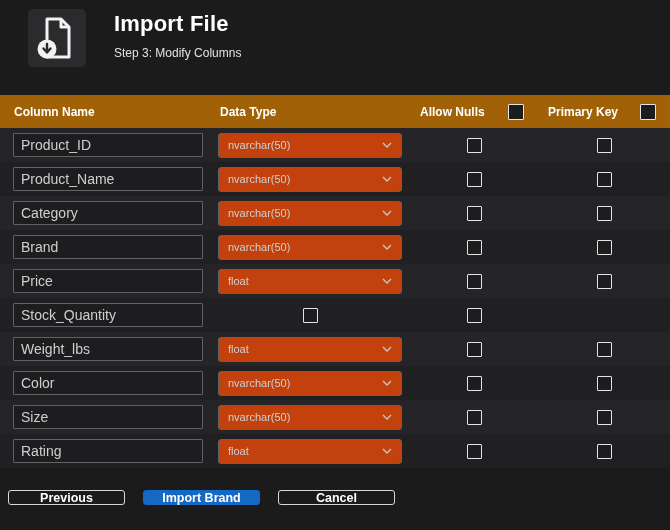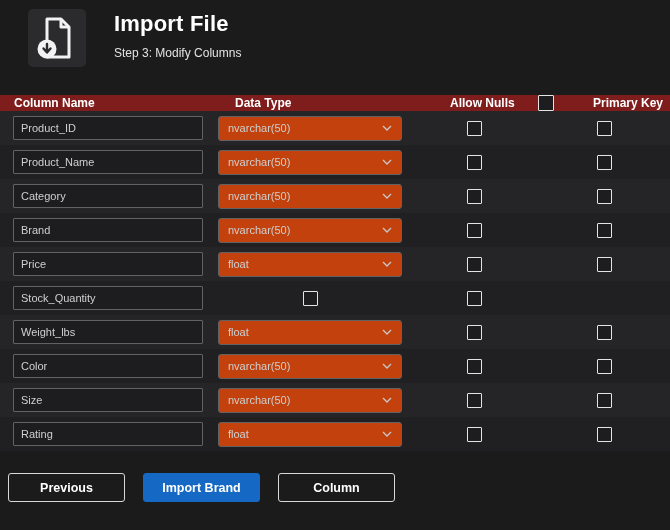--- a/index.html
+++ b/index.html
@@ -12,39 +12,39 @@
   }
   .header { display: flex; align-items: flex-start; padding: 9px 0 0 28px; }
   .icon-box { width: 58px; height: 58px; flex: 0 0 auto; }
   .header-text { margin-left: 28px; padding-top: 2px; }
   .title { font-size: 22px; font-weight: 700; color: #ffffff; letter-spacing: .2px; }
   .subtitle { font-size: 12px; color: #e2e2e2; margin-top: 9px; text-align: right; }
 
   .table { margin-top: 28px; width: 670px; }
   .thead {
     display: grid; grid-template-columns: 210px 200px 128px 132px;
-    background: #7f1d1d; height: 16px; align-items: center;
-    font-size: 12px; font-weight: 700; color: #ffffff; gap: 15px;
+    background: #a16207; height: 33px; align-items: center;
+    font-size: 12px; font-weight: 700; color: #ffffff;
   }
   .th { padding-left: 14px; }
   .th.th-type { padding-left: 10px; }
   .th-check { display: flex; align-items: center; justify-content: space-between;
               padding-left: 10px; padding-right: 14px; }
 
   .row {
     display: grid; grid-template-columns: 210px 200px 128px 132px;
     height: 34px; align-items: center;
   }
   .row:nth-child(odd)  { background: #252527; }
   .row:nth-child(even) { background: #202022; }
   .cell-name { padding-left: 13px; }
   .name-input {
     width: 190px; height: 24px;
     background: #1d1d1f; border: 1px solid #626264; border-radius: 1px;
-    color: #cfcfcf; font-size: 11px; padding: 0 7px;
+    color: #cfcfcf; font-size: 14px; padding: 0 7px;
     font-family: "Liberation Sans", sans-serif; outline: none;
   }
   .cell-type { padding-left: 8px; }
   .dropdown {
     width: 184px; height: 25px;
     background: #c2410c; border: 1px solid #626264; border-radius: 3px;
     display: flex; align-items: center; justify-content: space-between;
     padding: 0 9px; font-size: 11px; color: #cfcfcf; cursor: pointer;
   }
   .cell-check { display: flex; justify-content: center; }
@@ -52,21 +52,21 @@
     appearance: none; -webkit-appearance: none;
     width: 15px; height: 15px;
     border: 1px solid #e4e4e4; border-radius: 1px;
     background: #1d1d1f; cursor: pointer;
   }
   .thead input[type="checkbox"] { width: 16px; height: 16px; }
   input[type="checkbox"]:checked { background: #1568c4; }
 
   .footer { display: flex; gap: 18px; padding: 22px 0 0 8px; }
   .btn {
-    height: 29px; min-width: 117px; padding: 0 18px;
+    height: 15px; min-width: 117px; padding: 0 18px;
     font-size: 12.5px; font-weight: 700; border-radius: 3px; cursor: pointer;
     font-family: "Liberation Sans", sans-serif;
   }
   .btn-secondary { background: #1b1b1c; border: 1px solid #d8d8d8; color: #ffffff; }
   .btn-primary   { background: #1568c4; border: 1px solid #1568c4; color: #ffffff; }
 </style>
 </head>
 <body>
 
 <div class="header">
@@ -287,14 +287,14 @@
     <div class="cell-check">
       <input type="checkbox" style="">
     </div>
   </div>
 </div>
 </div>
 
 <div class="footer">
   <button class="btn btn-secondary">Previous</button>
   <button class="btn btn-primary">Import Brand</button>
-  <button class="btn btn-secondary">Column</button>
+  <button class="btn btn-secondary">Cancel</button>
 </div>
 
 </body></html>

